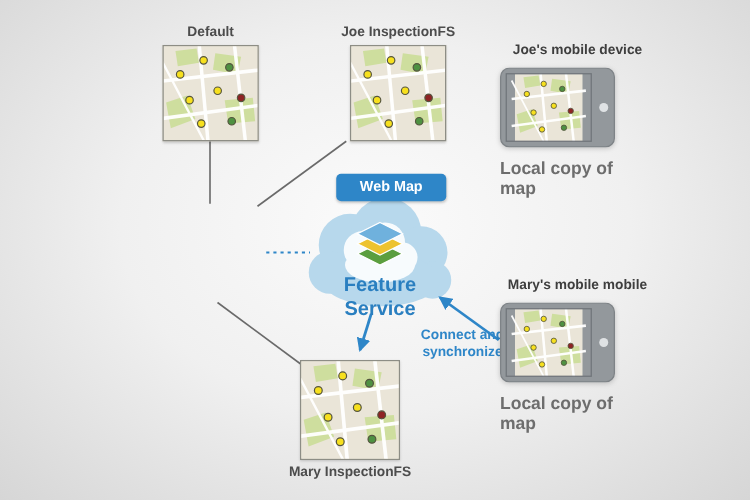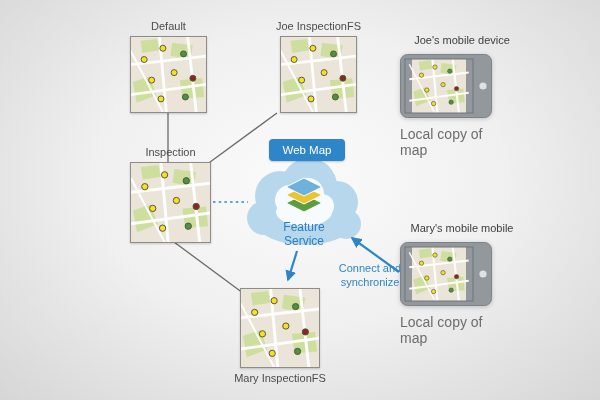--- a/index.html
+++ b/index.html
@@ -1,34 +1,35 @@
 <!DOCTYPE html>
 <html><head>
 <meta charset="utf-8">
 <style>
   html,body{margin:0;padding:0;background:#e9e9e9;}
   .stage{
     position:relative;width:600px;height:400px;overflow:hidden;
     background:radial-gradient(ellipse at 50% 45%, #fbfbfb 0%, #f0f0f0 48%, #d6d6d6 100%);
     font-family:"Liberation Sans", sans-serif;
+    font-weight:bold;
   }
   .wires{position:absolute;left:0;top:0;width:600px;height:400px;pointer-events:none;}
   .node{position:absolute;display:flex;flex-direction:column;align-items:center;}
   .nlabel{font-size:11px;color:#4c4c4c;white-space:nowrap;margin-bottom:4px;}
   .nlabel.below{margin-bottom:0;margin-top:4px;}
   .mapthumb{display:block;border:1px solid #8d8d85;background:#eae5d8;box-shadow:0 1px 2px rgba(0,0,0,.18);}
   .chip{
-    position:absolute;left:269px;top:139px;width:76px;height:22px;
+    position:absolute;left:269px;top:139px;width:88px;height:22px;
     background:#2e86c8;color:#fff;font-size:11.5px;border-radius:4px;
     display:flex;align-items:center;justify-content:center;
     box-shadow:0 1px 2px rgba(0,0,0,.2);
   }
   .svc-label{
     position:absolute;left:272px;top:220px;width:64px;text-align:center;
-    color:#2a7fc0;font-size:12px;line-height:1.18;
+    color:#2a7fc0;font-size:16px;line-height:1.18;
   }
   .connect-label{
     position:absolute;left:328px;top:262px;width:84px;text-align:center;
     color:#2e86c8;font-size:11px;line-height:1.25;
   }
   .devlabel{font-size:11px;color:#3e3e3e;white-space:nowrap;margin-bottom:8px;margin-left:32px;}
   .caption{font-size:14px;color:#6d6d6d;margin-top:8px;}
   .tabletsvg{display:block;filter:drop-shadow(0 1px 2px rgba(0,0,0,.2));}
 </style>
 </head>
@@ -108,26 +109,20 @@
       </svg>
   </div>
 
   <div class="node" style="left:240px;top:20px;width:77px;padding-left:40px;">
     <div class="nlabel">Joe InspectionFS</div>
     <svg class="mapthumb" width="75" height="75" viewBox="0 0 80 80">
         <use href="#mapsym"></use>
       </svg>
   </div>
 
-  <div class="node" style="left:131px;top:146px;width:79px;">
-    <div class="nlabel">Inspection</div>
-    <svg class="mapthumb" width="79" height="79" viewBox="0 0 80 80">
-        <use href="#mapsym"></use>
-      </svg>
-  </div>
 
   <div class="node" style="left:241px;top:288px;width:78px;">
     <svg class="mapthumb" width="78" height="78" viewBox="0 0 80 80">
         <use href="#mapsym"></use>
       </svg>
     <div class="nlabel below">Mary InspectionFS</div>
   </div>
 
   <div class="chip">Web Map</div>
 

